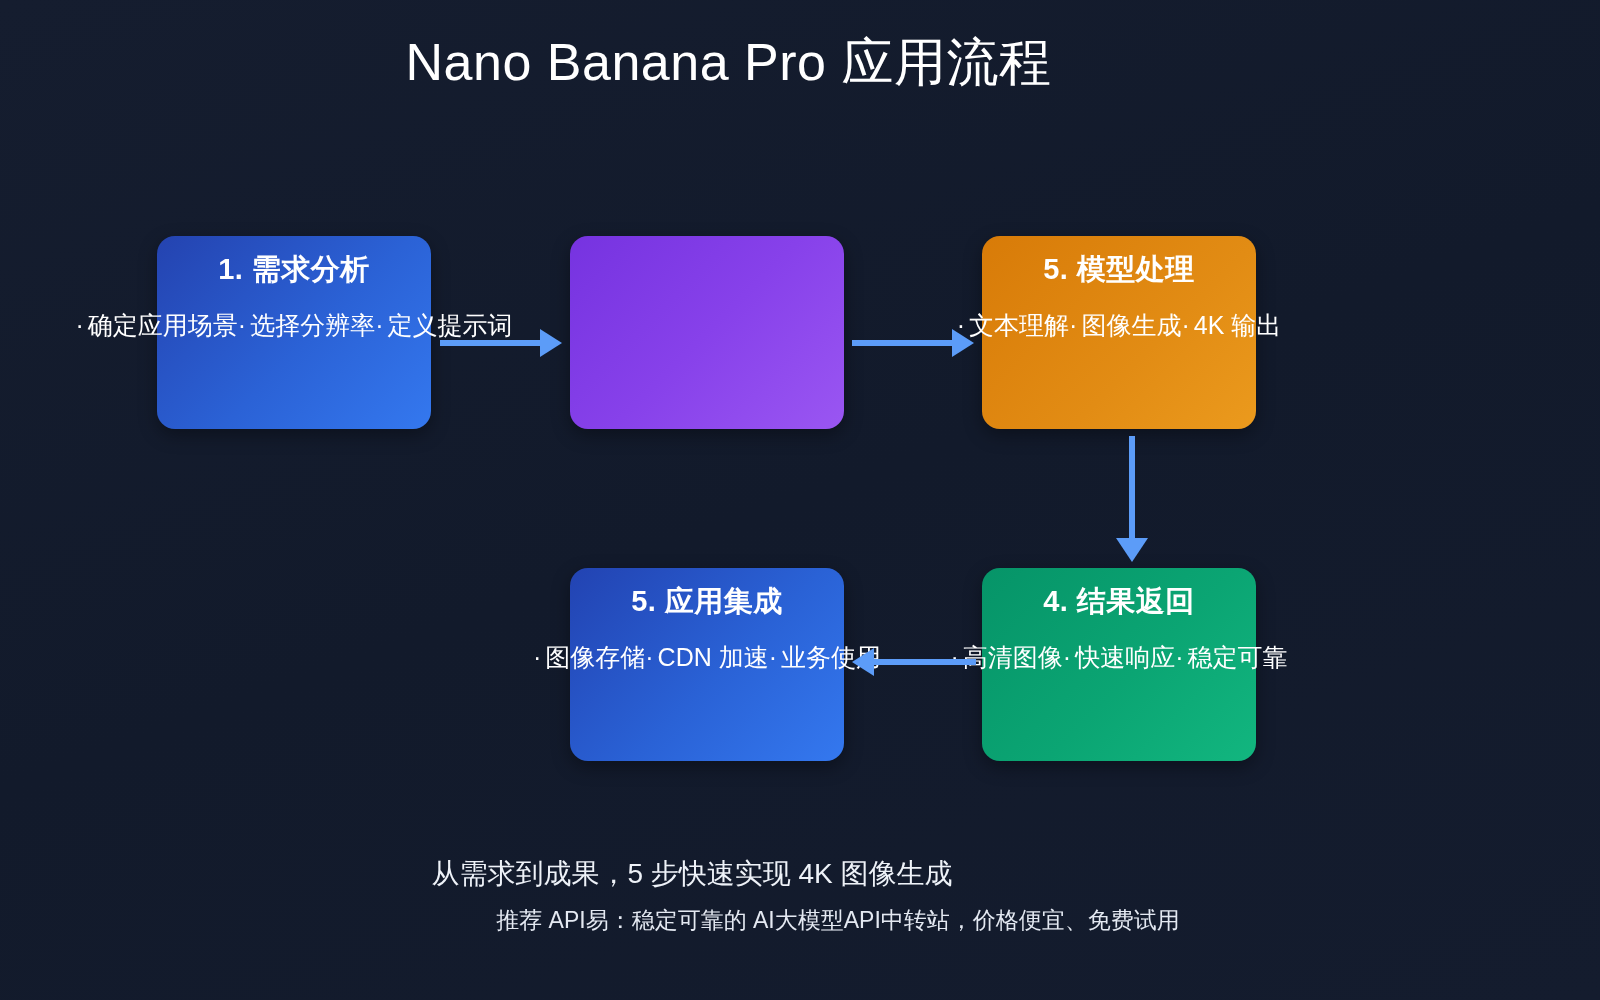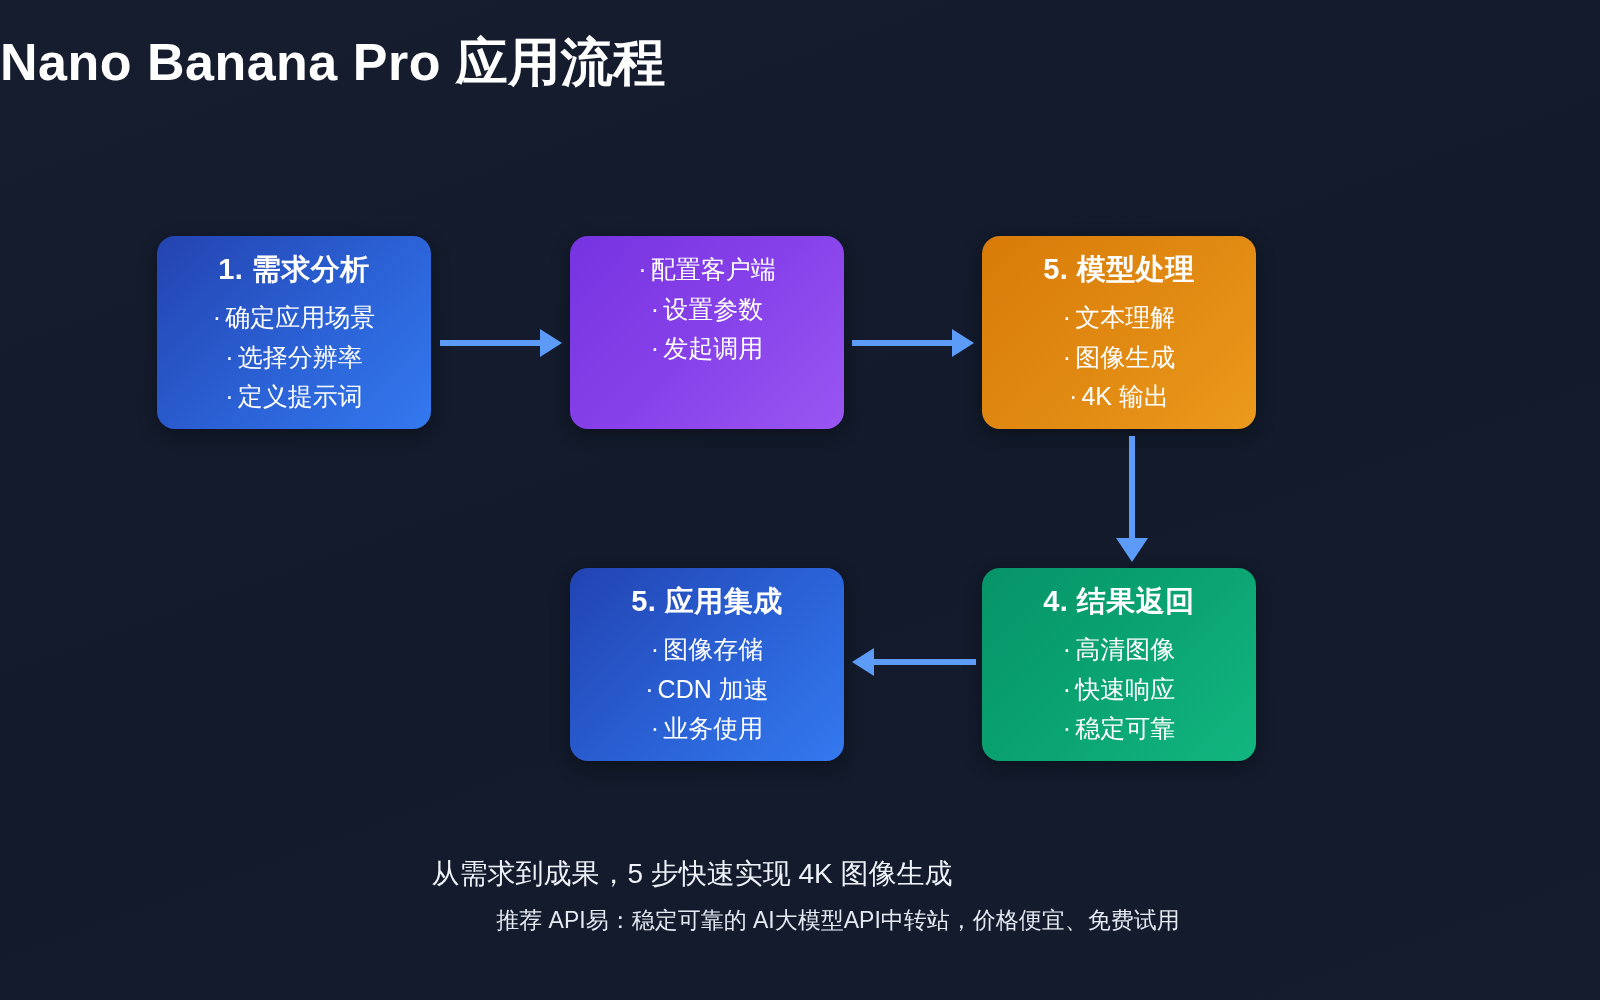--- a/index.html
+++ b/index.html
@@ -21,23 +21,23 @@
     height: 1000px;
     background: linear-gradient(160deg, #151d2f 0%, #121a2b 50%, #141c2e 100%);
   }
 
   
   .title {
     position: absolute;
     left: 0;
     top: 28px;
     width: 1457px;
-    text-align: left;
+    text-align: center;
     font-size: 52px;
-    font-weight: 700;
+    font-weight: 400;
     letter-spacing: 0.5px;
     color: #ffffff;
     white-space: nowrap;
   }
 
   
   .box {
     position: absolute;
     border-radius: 18px;
     box-sizing: border-box;
@@ -50,24 +50,24 @@
   .box-title {
     font-size: 29px;
     font-weight: 700;
     color: #ffffff;
     letter-spacing: 0.5px;
     margin-bottom: 8px;
     white-space: nowrap;
   }
   .box-list {
     list-style: none;
-    margin: 0;
+    margin: 8px;
     padding: 0;
     display: flex;
-    flex-direction: column;
+    flex-direction: row;
     align-items: center;
     text-align: right;
   }
   .box-item {
     font-size: 25px;
     font-weight: 400;
     color: #ffffff;
     line-height: 1.58;
     white-space: nowrap;
   }
@@ -197,25 +197,20 @@
   <div class="box" id="box-1">
     <div class="box-title">1. 需求分析</div>
     <ul class="box-list">
       <li class="box-item"><span class="bullet">·</span><span>确定应用场景</span></li>
       <li class="box-item"><span class="bullet">·</span><span>选择分辨率</span></li>
       <li class="box-item"><span class="bullet">·</span><span>定义提示词</span></li>
     </ul>
   </div>
 
   <div class="box" id="box-2">
-    <ul class="box-list">
-      <li class="box-item"><span class="bullet">·</span><span>配置客户端</span></li>
-      <li class="box-item"><span class="bullet">·</span><span>设置参数</span></li>
-      <li class="box-item"><span class="bullet">·</span><span>发起调用</span></li>
-    </ul>
   </div>
 
   <div class="box" id="box-3">
     <div class="box-title">5. 模型处理</div>
     <ul class="box-list">
       <li class="box-item"><span class="bullet">·</span><span>文本理解</span></li>
       <li class="box-item"><span class="bullet">·</span><span>图像生成</span></li>
       <li class="box-item"><span class="bullet">·</span><span>4K 输出</span></li>
     </ul>
   </div>

